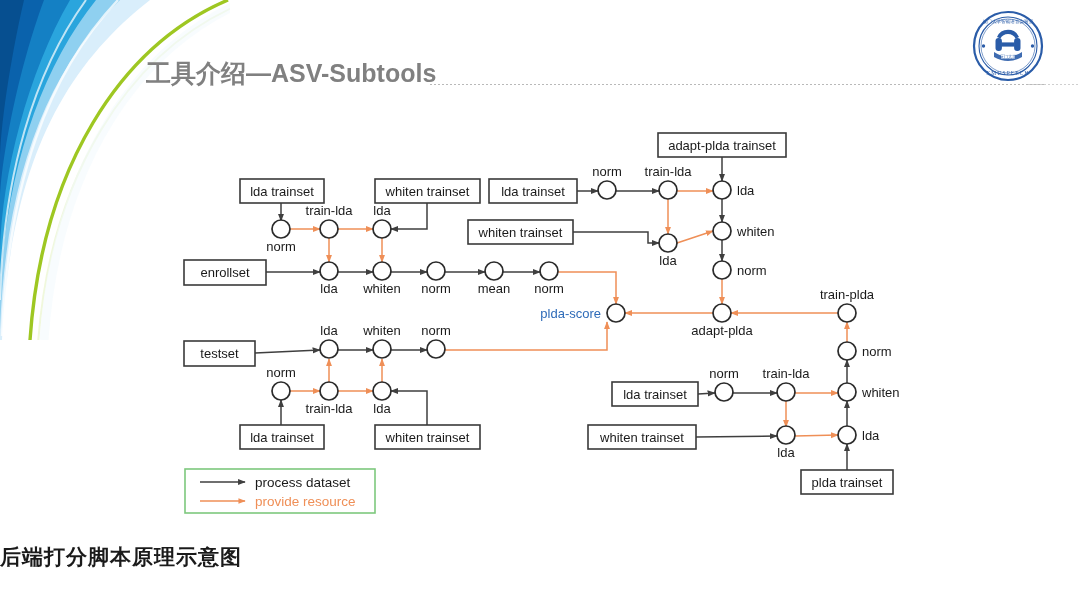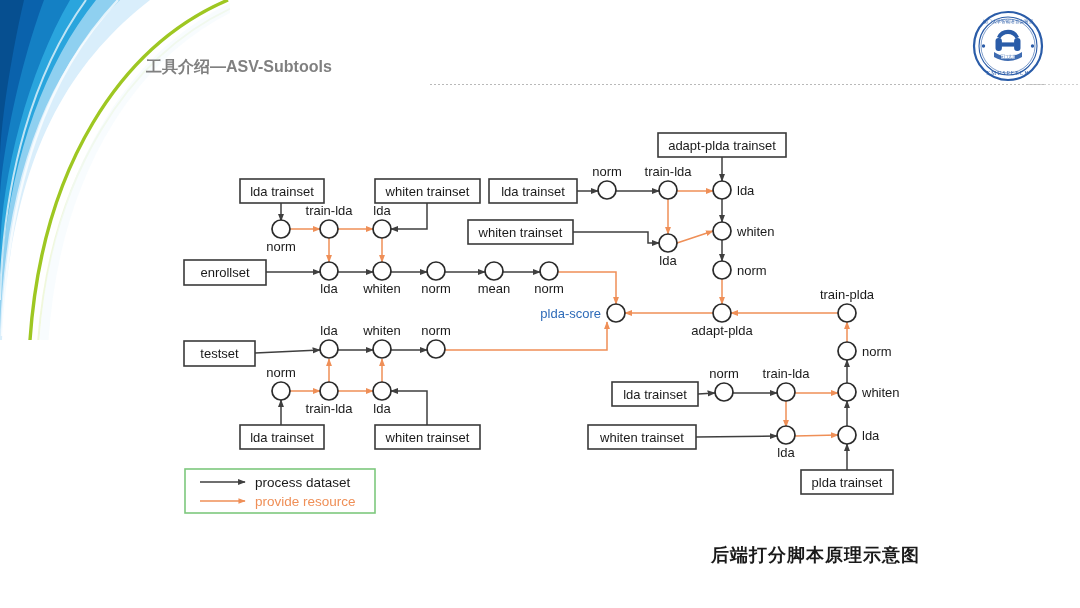--- a/index.html
+++ b/index.html
@@ -10,21 +10,21 @@
   }
   #slide{position:absolute;inset:0;background:#fff;overflow:hidden;}
 
   
   .deco{position:absolute;left:0;top:0;width:230px;height:340px;overflow:hidden;pointer-events:none;}
   .deco svg{display:block;}
 
   
   .slide-title{
     position:absolute;left:146px;top:57px;
-    font-size:16px;font-weight:bold;color:#808080;
+    font-size:25px;font-weight:bold;color:#808080;
     letter-spacing:0px;white-space:nowrap;
   }
   .title-rule{
     position:absolute;left:430px;top:84px;width:614px;height:2px;
     background-image:linear-gradient(to right,#b9b9b9 0 2px,transparent 2px 4px);
     background-size:4px 1px;background-repeat:repeat-x;
     background-position:0 0;
   }
   .title-rule-2{
     position:absolute;left:1028px;top:84px;width:52px;height:2px;
@@ -34,22 +34,22 @@
 
   
   .logo{position:absolute;left:972px;top:10px;width:72px;height:72px;}
 
   
   #diagram{position:absolute;left:0;top:0;width:1080px;height:608px;}
   #diagram text{font-family:"Liberation Sans","DejaVu Sans",sans-serif;}
 
   
   .caption{
-    position:absolute;left:0;top:543px;width:920px;text-align:right;
-    font-size:18px;font-weight:bold;color:#1a1a1a;letter-spacing:1px;
+    position:absolute;left:0;top:543px;width:920px;text-align:left;
+    font-size:21px;font-weight:bold;color:#1a1a1a;letter-spacing:1px;
   }
 </style>
 </head>
 <body>
 
 <div id="slide">
 
   <div class="deco">
     <svg width="230" height="340" viewBox="0 0 230 340">
       <defs>

